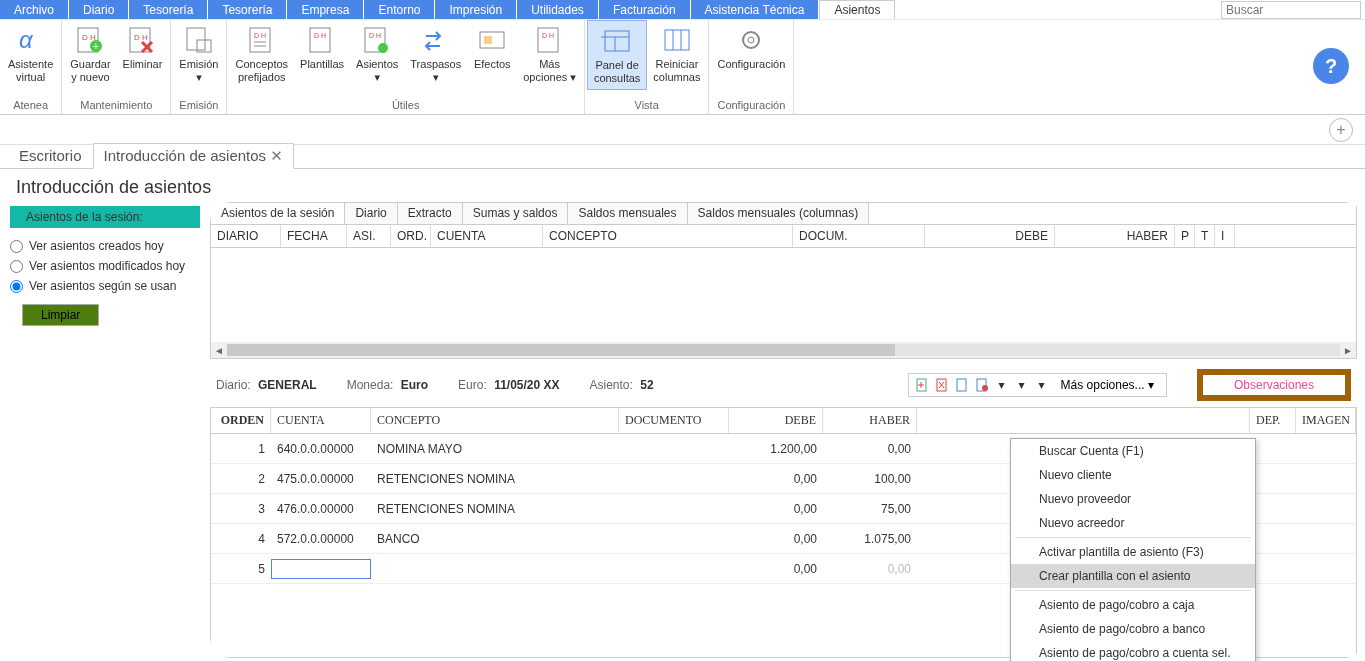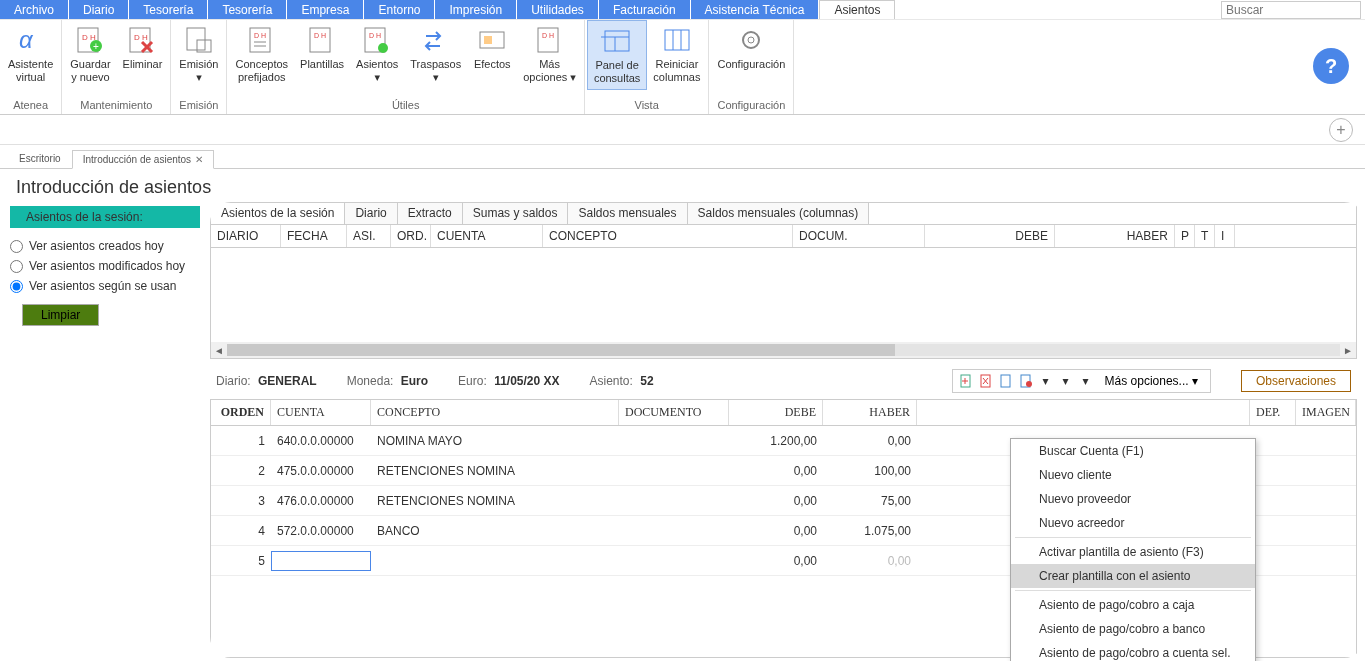--- a/index.html
+++ b/index.html
@@ -22,21 +22,21 @@
 .ribbon-icon { width: 32px; height: 32px; margin-bottom: 2px; display: flex; align-items: center; justify-content: center; }
 .ribbon-spacer { flex: 1; }
 .help-circle { width: 36px; height: 36px; border-radius: 50%; background: #4a86e8; color: #fff; display: flex; align-items: center; justify-content: center; font-size: 20px; font-weight: bold; margin: 28px 16px 0 0; }
 
 
 .subbar { height: 30px; border-bottom: 1px solid #e0e0e0; display: flex; justify-content: flex-end; align-items: center; padding-right: 12px; }
 .plus-circle { width: 24px; height: 24px; border: 1px solid #bbb; border-radius: 50%; display: flex; align-items: center; justify-content: center; color: #888; font-size: 16px; }
 
 
 .doc-tabs { display: flex; align-items: flex-end; height: 24px; border-bottom: 1px solid #ccc; padding-left: 8px; }
-.doc-tab { padding: 3px 10px; border: 1px solid transparent; font-size: 10px; cursor: pointer; color: #555; }
+.doc-tab { padding: 3px 10px; border: 1px solid transparent; font-size: 15px; cursor: pointer; color: #555; }
 .doc-tab.active { border: 1px solid #ccc; border-bottom: 1px solid #fff; background: #fff; position: relative; top: 1px; }
 .doc-tab .close { margin-left: 4px; color: #777; }
 
 
 .page-title { font-size: 18px; padding: 8px 16px 4px; color: #333; }
 
 
 .main { display: flex; height: calc(661px - 20px - 95px - 30px - 24px - 36px); }
 .left-panel { width: 210px; padding: 4px 10px; }
 .left-panel-title { background: #14b8a6; padding: 4px 16px; font-size: 12px; margin-bottom: 8px; }
@@ -62,21 +62,21 @@
 .scroll-thumb { position: absolute; left: 0; width: 60%; height: 100%; background: #c8c8c8; }
 
 
 .info-bar { display: flex; align-items: center; padding: 10px 6px 6px; gap: 30px; font-size: 12px; }
 .info-bar .lbl { color: #666; margin-right: 4px; }
 .info-bar .val { font-weight: bold; }
 .info-bar-spacer { flex: 1; }
 .toolbar-icons { display: flex; gap: 2px; border: 1px solid #ccc; padding: 2px 4px; align-items: center; }
 .tb-icon { width: 18px; height: 18px; display: flex; align-items: center; justify-content: center; cursor: pointer; }
 .more-opts { padding: 2px 8px; cursor: pointer; font-size: 12px; color: #000000; }
-.obs-btn { border: 1px solid #a16207; color: #a16207; padding: 3px 14px; margin-left: auto; cursor: pointer; font-size: 12px; background: #fff; }
+.obs-btn { border: 6px solid #a16207; color: #ec4899; padding: 3px 31px; margin-left: auto; cursor: pointer; font-size: 12px; background: #fff; }
 
 
 .entry-grid { border: 1px solid #ccc; flex: 1; overflow: hidden; position: relative; }
 .eg-head { display: flex; background: #fff; border-bottom: 1px solid #ccc; height: 26px; }
 .eg-th { padding: 5px 6px; font-size: 12px; border-right: 1px solid #ddd; font-weight: normal; font-family: Liberation Serif, serif; }
 .eg-row { display: flex; border-bottom: 1px solid #eee; height: 30px; align-items: center; }
 .eg-td { padding: 4px 6px; font-size: 12px; }
 .col-orden { width: 60px; text-align: right; }
 .col-cuenta { width: 100px; }
 .col-concepto { width: 248px; }

